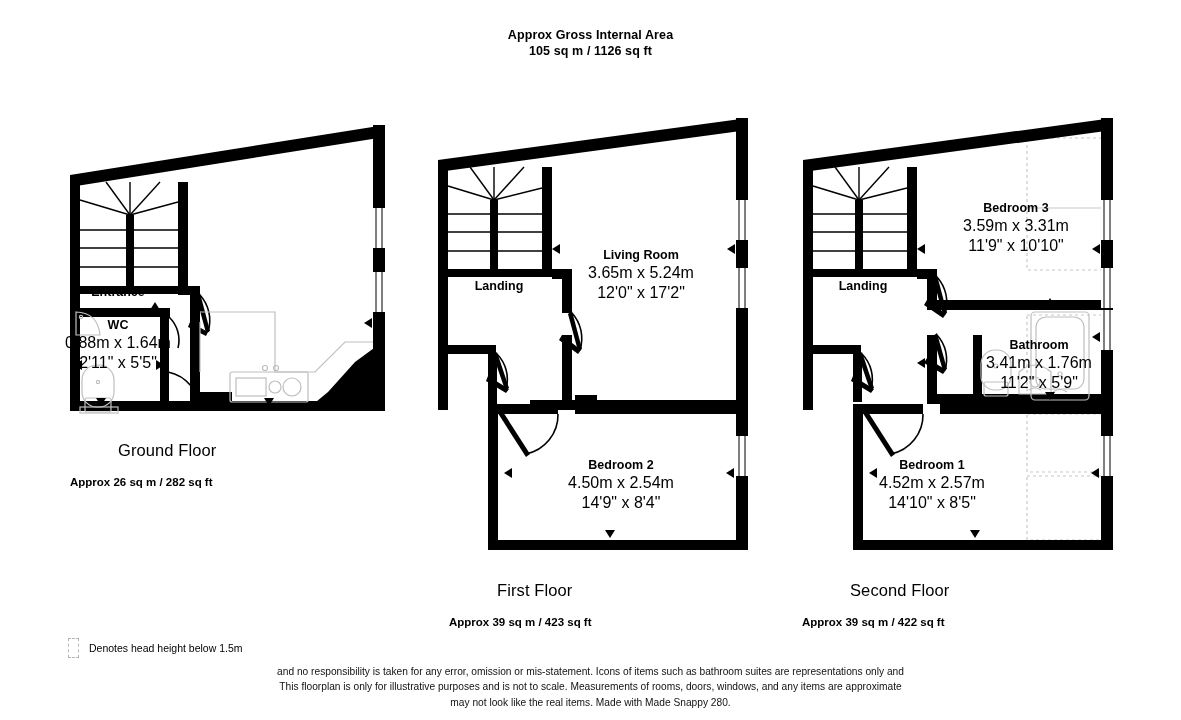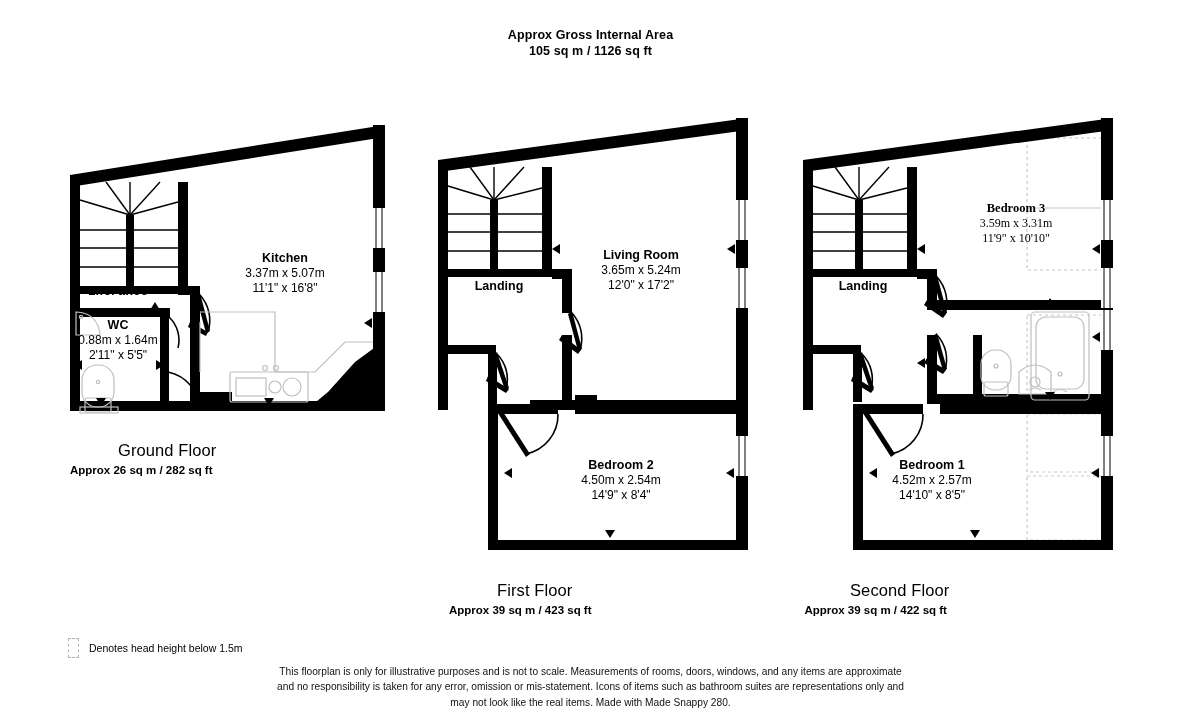--- a/index.html
+++ b/index.html
@@ -40,40 +40,40 @@
   .floor-caption .fc-title {
     font-size: 16.5px;
     font-weight: normal;
     letter-spacing: .1px;
     white-space: nowrap;
     margin-left: 48px;
   }
   .floor-caption .fc-sub {
     font-size: 11.5px;
     font-weight: bold;
-    margin-top: 4px;
+    margin-top: 16px;
     white-space: nowrap;
   }
   #cap-ground { left: 70px;  top: 441px; }
   #cap-first  { left: 449px; top: 581px; }
-  #cap-second { left: 802px; top: 581px; text-align: center; }
+  #cap-second { left: 802px; top: 581px; }
 
   
   .room-label {
     text-align: center;
     line-height: 1.28;
     white-space: nowrap;
     pointer-events: none;
   }
   .room-label .rl-name {
     font-size: 12.5px;
     font-weight: bold;
   }
   .room-label .rl-dim {
-    font-size: 12px;
+    font-size: 16px;
     font-weight: normal;
   }
   .room-label.plain .rl-name { font-size: 12.5px; }
 
   
   #legend { left: 68px; top: 638px; display: flex; align-items: center; }
   #legend .swatch {
     width: 9px; height: 18px;
     border: 1px dashed #b4b4b4;
     background: #ffffff;
@@ -202,26 +202,21 @@
         <polygon points="312,208 304,213 312,218"></polygon>
         <polygon points="22,250 14,255 22,260"></polygon>
         <polygon points="96,250 104,255 96,260"></polygon>
         <polygon points="36,288 41,296 46,288"></polygon>
         <polygon points="204,288 209,296 214,288"></polygon>
         <polygon points="90,200 95,192 100,200"></polygon>
       </g>
     </svg>
   </div>
 
-  <div class="abs room-label" style="left:215px; top:250px; width:140px;">
-    <div class="rl-name">Kitchen</div>
-    <div class="rl-dim">3.37m x 5.07m</div>
-    <div class="rl-dim">11'1" x 16'8"</div>
-  </div>
-  <div class="abs room-label plain" style="left:58px; top:284px; width:120px;font-family:Liberation Mono, monospace;">
+  <div class="abs room-label plain" style="left:58px; top:284px; width:120px;">
     <div class="rl-name">Entrance</div>
   </div>
   <div class="abs room-label" style="left:63px; top:317px; width:110px;">
     <div class="rl-name">WC</div>
     <div class="rl-dim">0.88m x 1.64m</div>
     <div class="rl-dim">2'11" x 5'5"</div>
   </div>
 
   <div class="abs floor-caption" id="cap-ground">
     <div class="fc-title">Ground Floor</div>
@@ -447,43 +442,48 @@
         <polygon points="305,222 297,227 305,232"></polygon>
         <polygon points="250,282 255,290 260,282"></polygon>
         <polygon points="180,300 185,292 190,300"></polygon>
         <polygon points="82,358 74,363 82,368"></polygon>
         <polygon points="304,358 296,363 304,368"></polygon>
         <polygon points="175,420 180,428 185,420"></polygon>
       </g>
     </svg>
   </div>
 
-  <div class="abs room-label" style="left:940px; top:200px; width:152px;font-family:Liberation Serif, serif;">
+  <div class="abs room-label" style="left:940px; top:200px; width:152px;">
     <div class="rl-name">Bedroom 3</div>
     <div class="rl-dim">3.59m x 3.31m</div>
     <div class="rl-dim">11'9" x 10'10"</div>
   </div>
   <div class="abs room-label plain" style="left:808px; top:278px; width:110px;">
     <div class="rl-name">Landing</div>
+  </div>
+  <div class="abs room-label" style="left:963px; top:337px; width:152px;">
+    <div class="rl-name">Bathroom</div>
+    <div class="rl-dim">3.41m x 1.76m</div>
+    <div class="rl-dim">11'2" x 5'9"</div>
   </div>
   <div class="abs room-label" style="left:856px; top:457px; width:152px;">
     <div class="rl-name">Bedroom 1</div>
     <div class="rl-dim">4.52m x 2.57m</div>
     <div class="rl-dim">14'10" x 8'5"</div>
   </div>
 
   <div class="abs floor-caption" id="cap-second">
     <div class="fc-title">Second Floor</div>
     <div class="fc-sub">Approx 39 sq m / 422 sq ft</div>
   </div>
 
   <div class="abs" id="legend">
     <div class="swatch"></div>
     <div class="legend-text">Denotes head height below 1.5m</div>
   </div>
 
   <div class="abs" id="disclaimer">
+    <div>and no responsibility is taken for any error, omission or mis-statement. Icons of items such as bathroom suites are representations only and</div>
     <div>This floorplan is only for illustrative purposes and is not to scale. Measurements of rooms, doors, windows, and any items are approximate</div>
-    <div>and no responsibility is taken for any error, omission or mis-statement. Icons of items such as bathroom suites are representations only and</div>
     <div>may not look like the real items. Made with Made Snappy 280.</div>
   </div>
 
 </div>
 
 </body></html>

